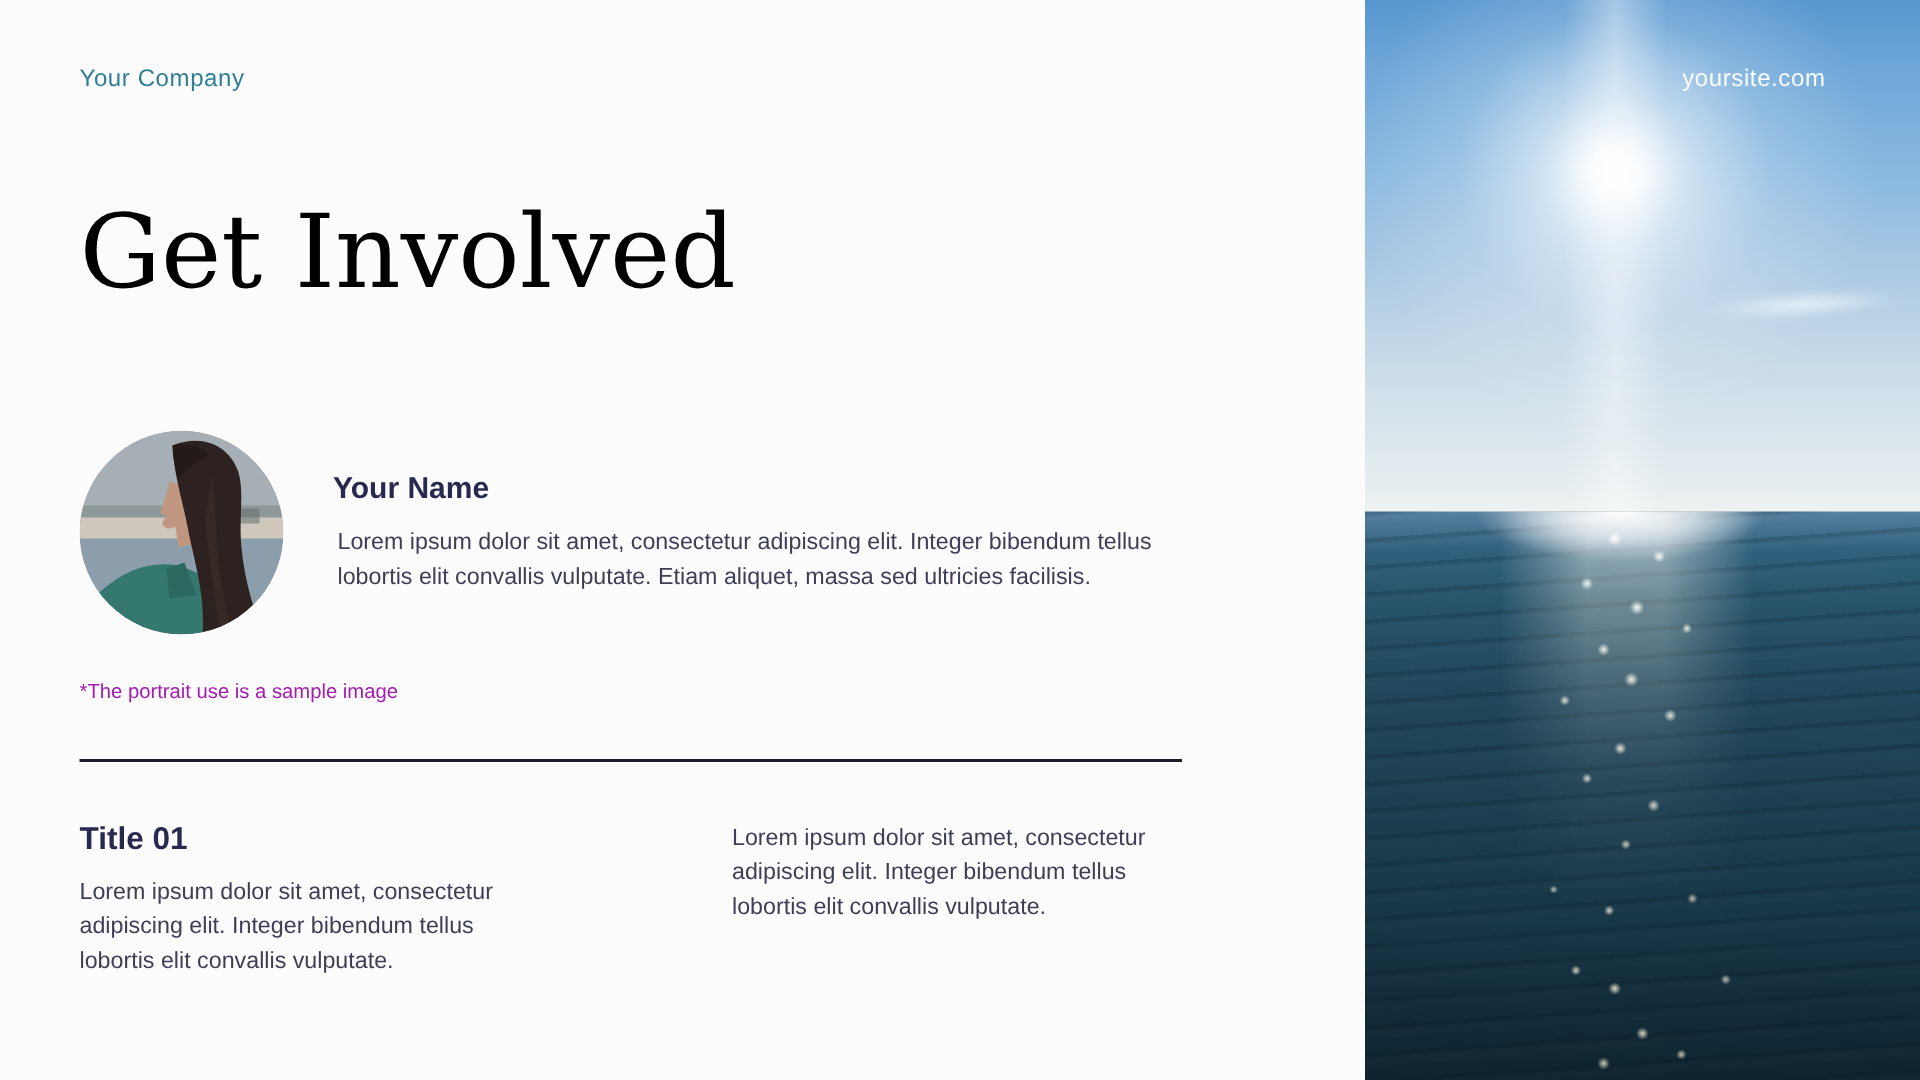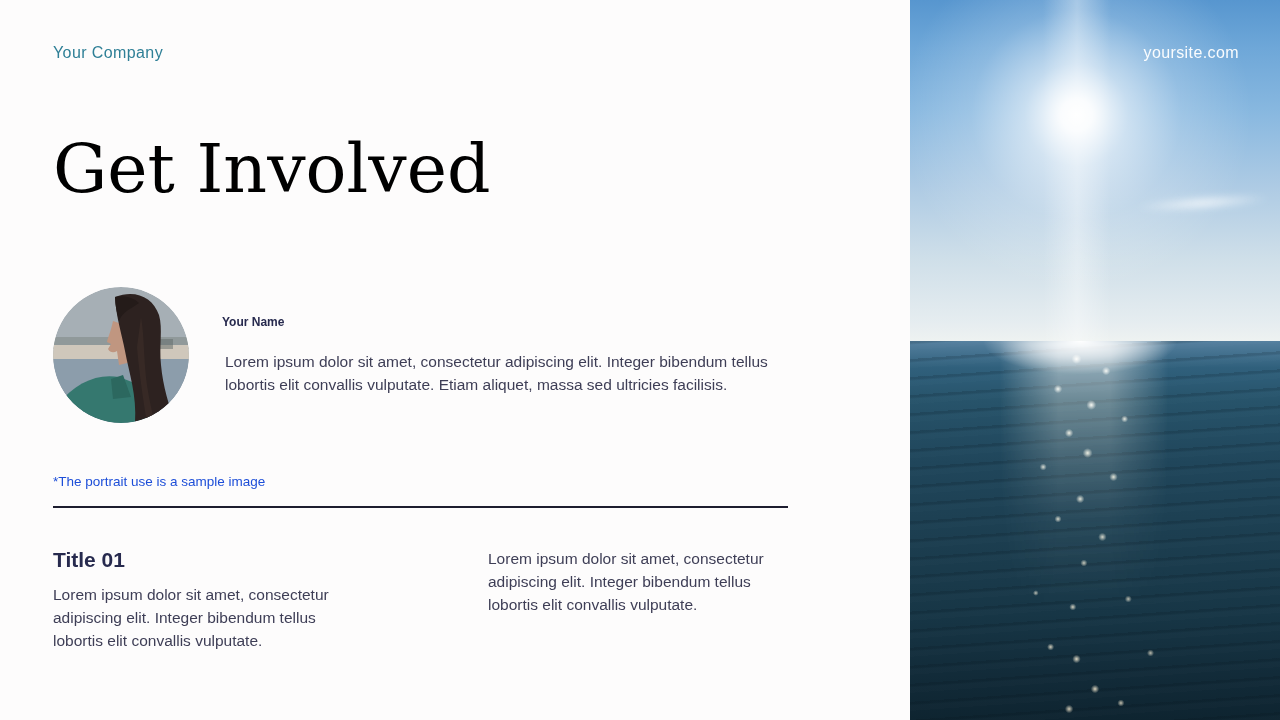--- a/index.html
+++ b/index.html
@@ -11,25 +11,25 @@
   
   .company { position:absolute; left:53px; top:44px; font-size:16px; letter-spacing:.4px; color:#2e7f96; }
 
   .page-title { position:absolute; left:53px; top:126px; font-family:"DejaVu Serif", serif;
                 font-weight:400; font-size:68px; line-height:86px; color:#000000; letter-spacing:0; }
 
   .avatar { position:absolute; left:53px; top:287px; width:136px; height:136px; border-radius:50%;
             overflow:hidden; }
   .avatar svg { display:block; width:100%; height:100%; }
 
-  .profile-name { position:absolute; left:222px; top:315px; font-size:12px; font-weight:700; color:#272a4e; }
+  .profile-name { position:absolute; left:222px; top:315px; font-size:20px; font-weight:700; color:#272a4e; }
   .profile-desc { position:absolute; left:225px; top:351px; width:572px; font-size:15.5px;
                   line-height:22.5px; color:#3e3e56; }
 
-  .portrait-note { position:absolute; left:53px; top:474px; font-size:13.5px; color:#1d4ed8; }
+  .portrait-note { position:absolute; left:53px; top:453px; font-size:13.5px; color:#a21caf; }
 
   .divider { position:absolute; left:53px; top:506px; width:735px; height:0;
              border-top:2px solid #1d1d2f; }
 
   .col { position:absolute; top:548px; width:308px; }
   .col-1 { left:53px; }
   .col-2 { left:488px; }
   .col h3 { font-size:21px; line-height:24px; font-weight:700; color:#272a4e; margin-bottom:12px; }
   .col p  { font-size:15.5px; line-height:22.8px; color:#3e3e56; }
 
@@ -80,21 +80,21 @@
          radial-gradient(circle 4px at 34% 252px, rgba(255,248,226,.7),  rgba(255,248,226,0) 70%),
          radial-gradient(circle 5px at 44% 266px, rgba(255,246,222,.8),  rgba(255,246,222,0) 70%),
          radial-gradient(circle 5px at 59% 258px, rgba(255,246,222,.7),  rgba(255,246,222,0) 70%),
          radial-gradient(circle 5px at 38% 306px, rgba(255,244,218,.8),  rgba(255,244,218,0) 70%),
          radial-gradient(circle 6px at 45% 318px, rgba(255,244,218,.85), rgba(255,244,218,0) 70%),
          radial-gradient(circle 5px at 65% 312px, rgba(255,244,218,.7),  rgba(255,244,218,0) 70%),
          radial-gradient(circle 6px at 50% 348px, rgba(255,242,214,.85), rgba(255,242,214,0) 70%),
          radial-gradient(circle 5px at 57% 362px, rgba(255,242,214,.75), rgba(255,242,214,0) 70%),
          radial-gradient(circle 6px at 43% 368px, rgba(255,242,214,.8),  rgba(255,242,214,0) 70%); }
 
-  .site-label { position:absolute; right:41px; top:44px; font-size:16px; letter-spacing:.4px;
+  .site-label { position:absolute; right:63px; top:44px; font-size:16px; letter-spacing:.4px;
                 color:rgba(255,255,255,.96); z-index:5; }
 </style>
 </head>
 <body>
 
 <div class="slide">
 
   <div class="company">Your Company</div>
 
   <h1 class="page-title">Get Involved</h1>

